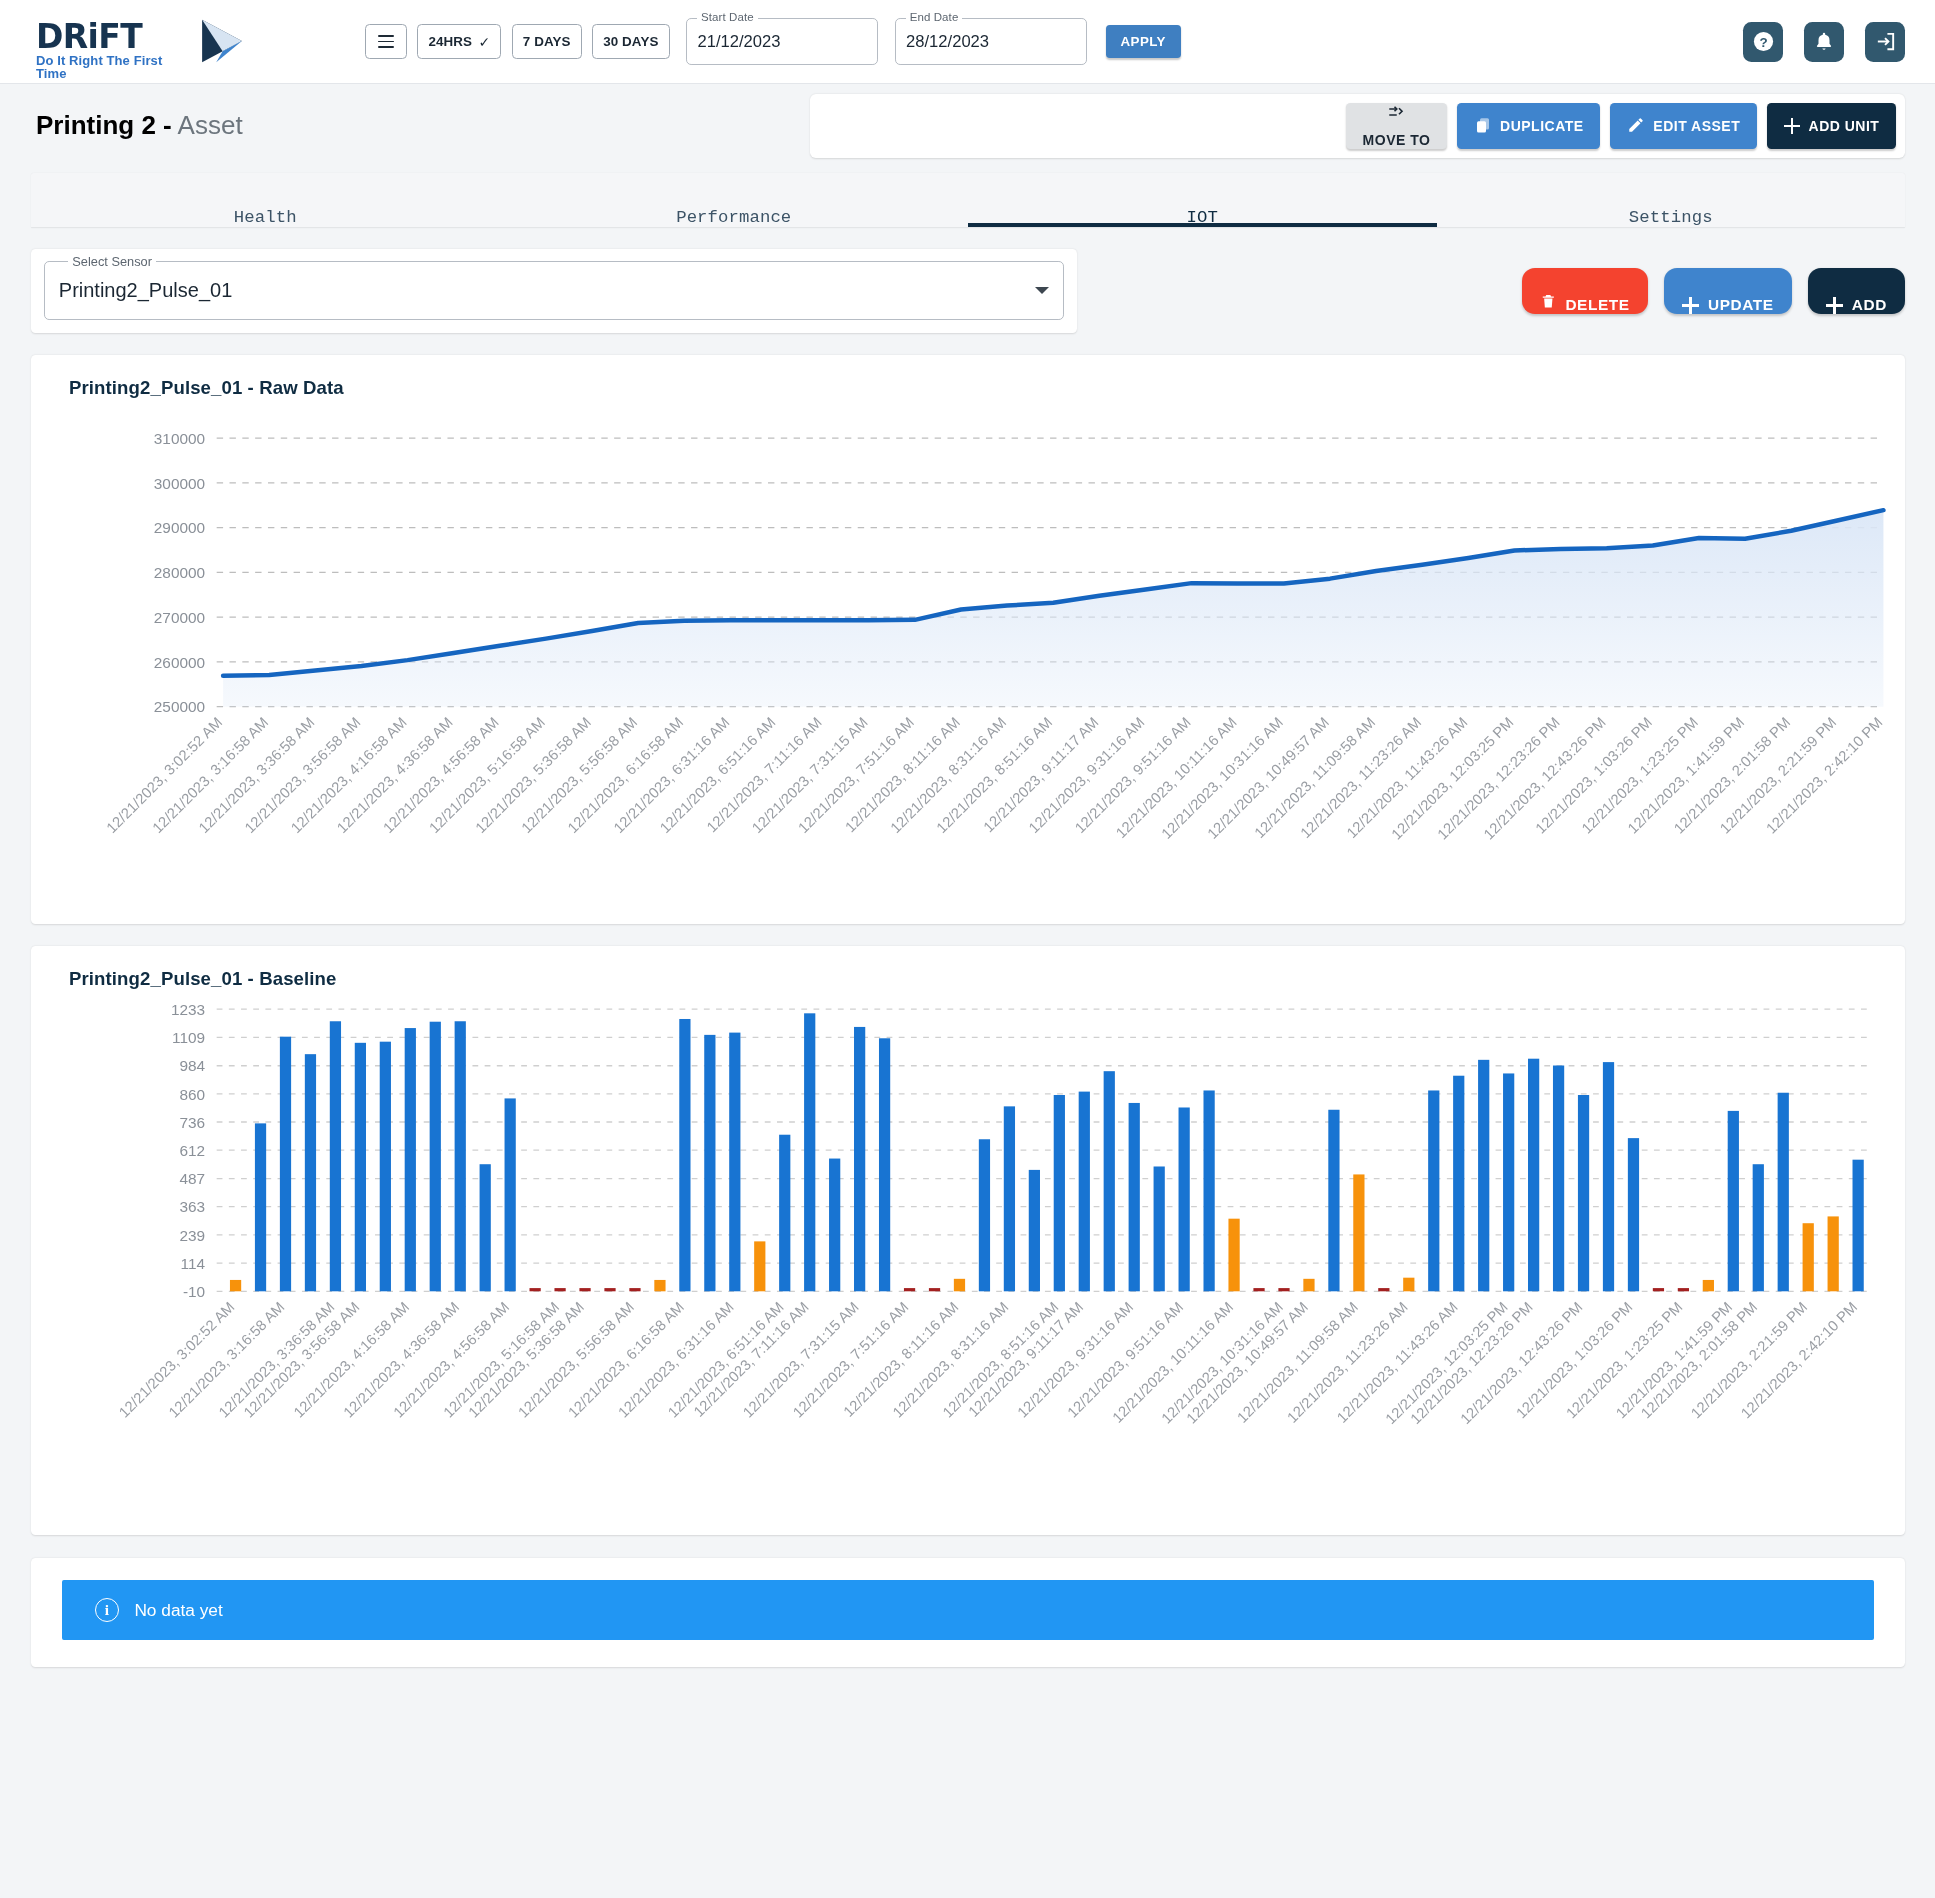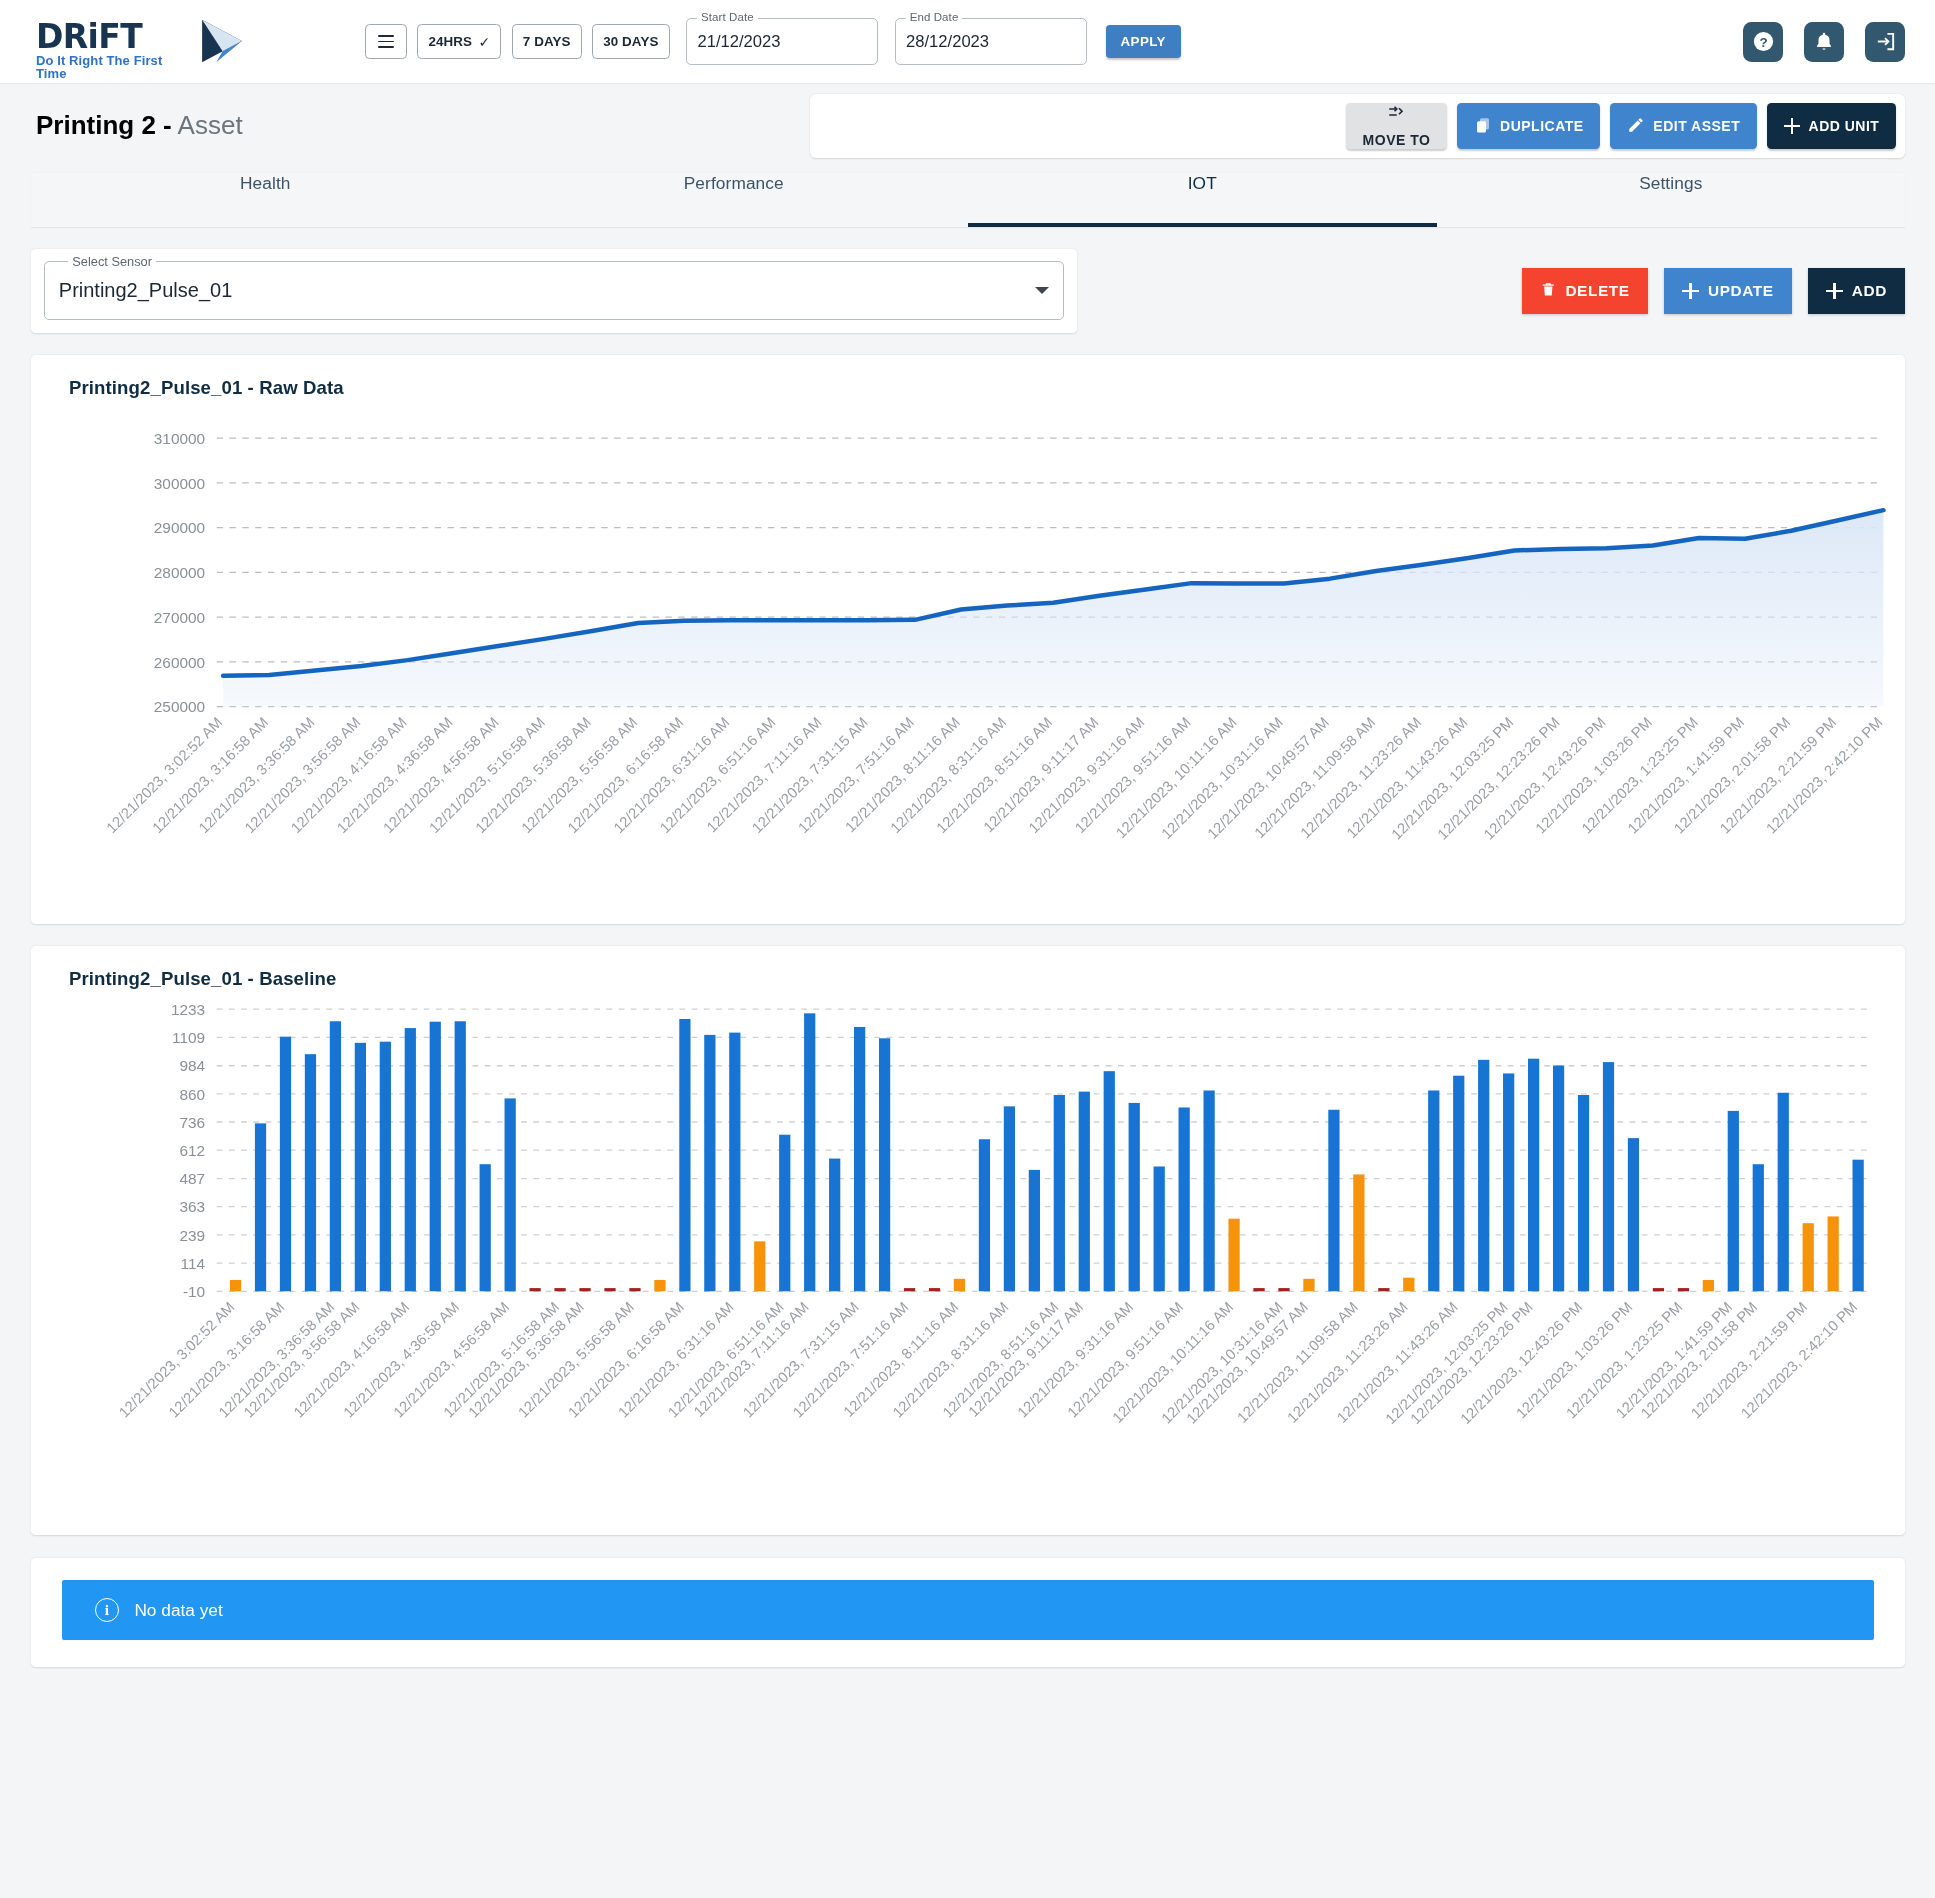--- a/index.html
+++ b/index.html
@@ -99,23 +99,24 @@
   .act.grey { background: #e0e2e4; color: #1b2733; flex-direction: column; }
   .act.blue { background: #3f84cd; color: #fff; }
   .act.navy { background: #0f2c42; color: #fff; }
 
   
   .tabs {
     margin: 6.4px 31px 0 31px; background: #f5f6f8; height: 54px;
     display: flex; border-radius: 2.6px 2.6px 0 0; box-shadow: 0 0.6px 1.3px rgba(0,0,0,.08);
   }
   .tab {
-    flex: 1; display: flex; align-items: flex-start; justify-content: center;
+    flex: 1; display: flex; align-items: flex-end; justify-content: center;
     font-size: 17.3px; color: #3c5366; cursor: pointer; position: relative;
     letter-spacing: 0.1px;
+    font-family: Liberation Mono, monospace;
   }
   .tab.active { color: #0f2c42; font-weight: 400; }
   .tab.active::after {
     content: ""; position: absolute; bottom: 0; left: 0; right: 0; height: 4.5px;
     background: #0f2c42;
   }
 
   
   .sensor-row { display: flex; align-items: center; padding: 22px 31px 0 31px; }
   .sensor-card {
@@ -131,22 +132,22 @@
     font-size: 12.8px; color: #5d6670;
   }
   .select-wrap .sval { font-size: 20px; color: #1b2733; }
   .caret {
     margin-left: auto; width: 0; height: 0; border-left: 7px solid transparent;
     border-right: 7px solid transparent; border-top: 7.7px solid #3d4750;
   }
 
   .sensor-actions { margin-left: auto; display: flex; gap: 16.6px; align-items: center; }
   .sa {
-    height: 46px; border: none; border-radius: 0; padding: 0 18px; cursor: pointer;
-    display: flex; align-items: center; gap: 9px; font-size: 15.4px; font-weight: 700;
+    height: 46px; border: none; border-radius: 13px; padding: 0 18px; cursor: pointer;
+    display: flex; align-items: flex-end; gap: 9px; font-size: 15.4px; font-weight: 700;
     letter-spacing: 0.6px; color: #fff; font-family: "Liberation Sans", sans-serif;
     box-shadow: 0 1.3px 2.6px rgba(0,0,0,.2);
   }
   .sa.red { background: #f4432f; }
   .sa.blue { background: #3f84cd; }
   .sa.navy { background: #0f2c42; }
   .plus {
     position: relative; width: 16.6px; height: 16.6px; display: inline-block;
   }
   .plus::before, .plus::after {

